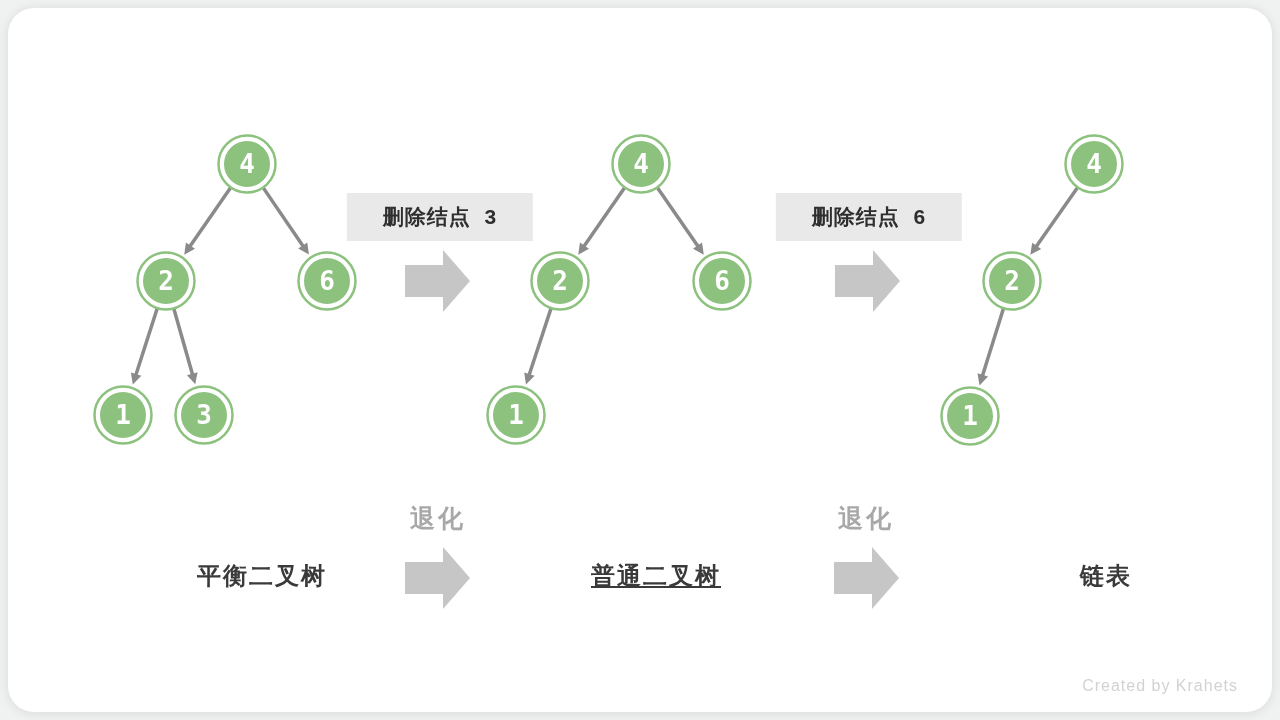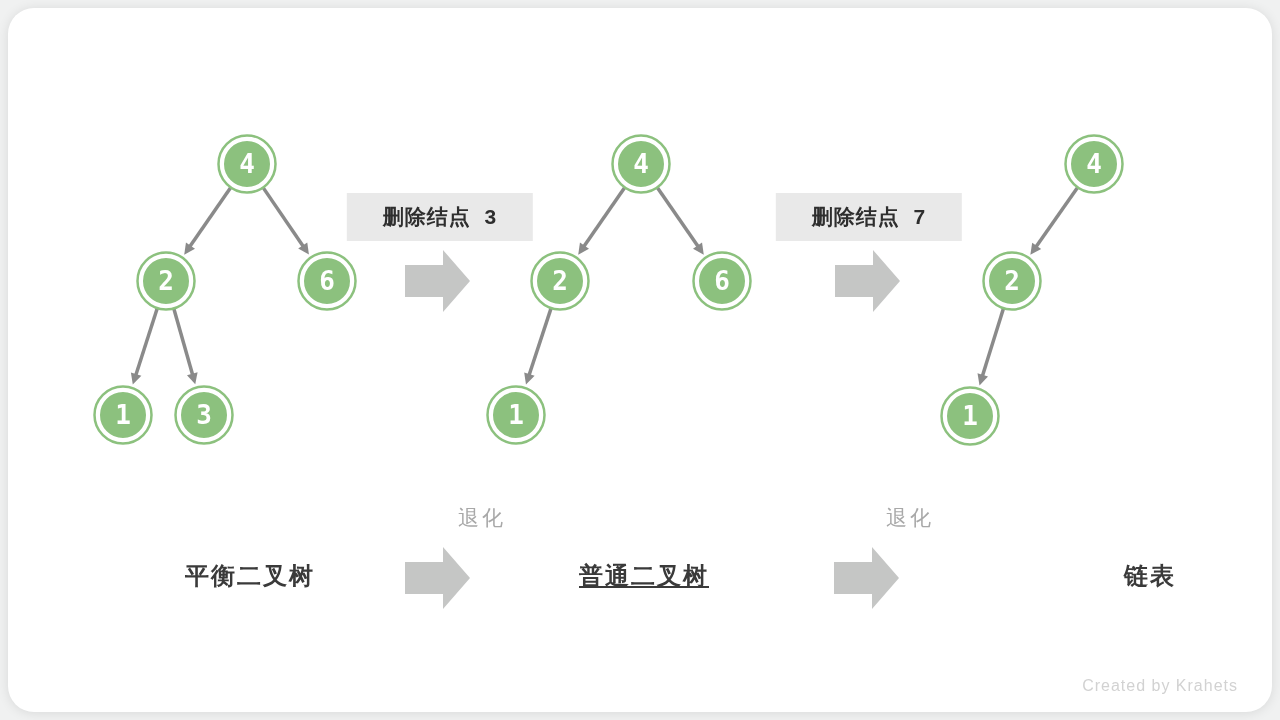--- a/index.html
+++ b/index.html
@@ -36,34 +36,34 @@
     font-size: 21px;
     padding: 10px 36px;
     border-radius: 0;
     white-space: pre;
     letter-spacing: 1px;
   }
   .degrade-label {
     position: absolute;
     transform: translate(-50%, -50%);
     color: var(--degrade, #a8a8a8);
-    font-weight: normal;
-    font-size: 21px;
+    font-weight: bold;
+    font-size: 25px;
     letter-spacing: 3px;
     white-space: nowrap;
-    margin-left: 44px;
   }
   .tree-caption {
     position: absolute;
     transform: translate(-50%, -50%);
     color: var(--caption, #3a3a3a);
     font-weight: bold;
     font-size: 24px;
     letter-spacing: 2px;
     white-space: nowrap;
+    margin-left: 12px;
   }
   .watermark {
     position: absolute;
     right: 42px;
     bottom: 25px;
     color: var(--wm, #d2d2d2);
     font-family: Liberation Sans, sans-serif;
     font-size: 16px;
     letter-spacing: 1px;
   }
@@ -152,22 +152,22 @@
       <circle cx="970" cy="416" r="24.5" fill="#8cc17e" stroke="#ffffff" stroke-width="3"></circle>
       <text x="970" y="416" dy="0.35em" text-anchor="middle" fill="#ffffff" font-size="26" font-weight="bold" font-family="&quot;DejaVu Sans Mono&quot;, monospace">1</text>
     </g>
     <polygon points="405,265 443,265 443,250 470,281 443,312 443,297 405,297" fill="#c5c6c5"></polygon>
     <polygon points="835,265 873,265 873,250 900,281 873,312 873,297 835,297" fill="#c5c6c5"></polygon>
     <polygon points="405,562 443,562 443,547 470,578 443,609 443,594 405,594" fill="#c5c6c5"></polygon>
     <polygon points="834,562 872,562 872,547 899,578 872,609 872,594 834,594" fill="#c5c6c5"></polygon>
   </svg>
 
 <div class="step-box" style="left: 440px; top: 217px;">删除结点  3</div>
-<div class="step-box" style="left: 869px; top: 217px;">删除结点  7</div>
+<div class="step-box" style="left: 869px; top: 217px;">删除结点  6</div>
 
 <div class="degrade-label" style="left: 438px; top: 518px;">退化</div>
 <div class="degrade-label" style="left: 866px; top: 518px;">退化</div>
 
 <div class="tree-caption" style="left: 250px; top: 576px;">平衡二叉树</div>
 <div class="tree-caption" style="left: 644px; top: 576px; text-decoration: underline;">普通二叉树</div>
-<div class="tree-caption" style="left: 1150px; top: 576px;">链表</div>
+<div class="tree-caption" style="left: 1094px; top: 576px;">链表</div>
 
 <div class="watermark">Created by Krahets</div>
 
 </body></html>

